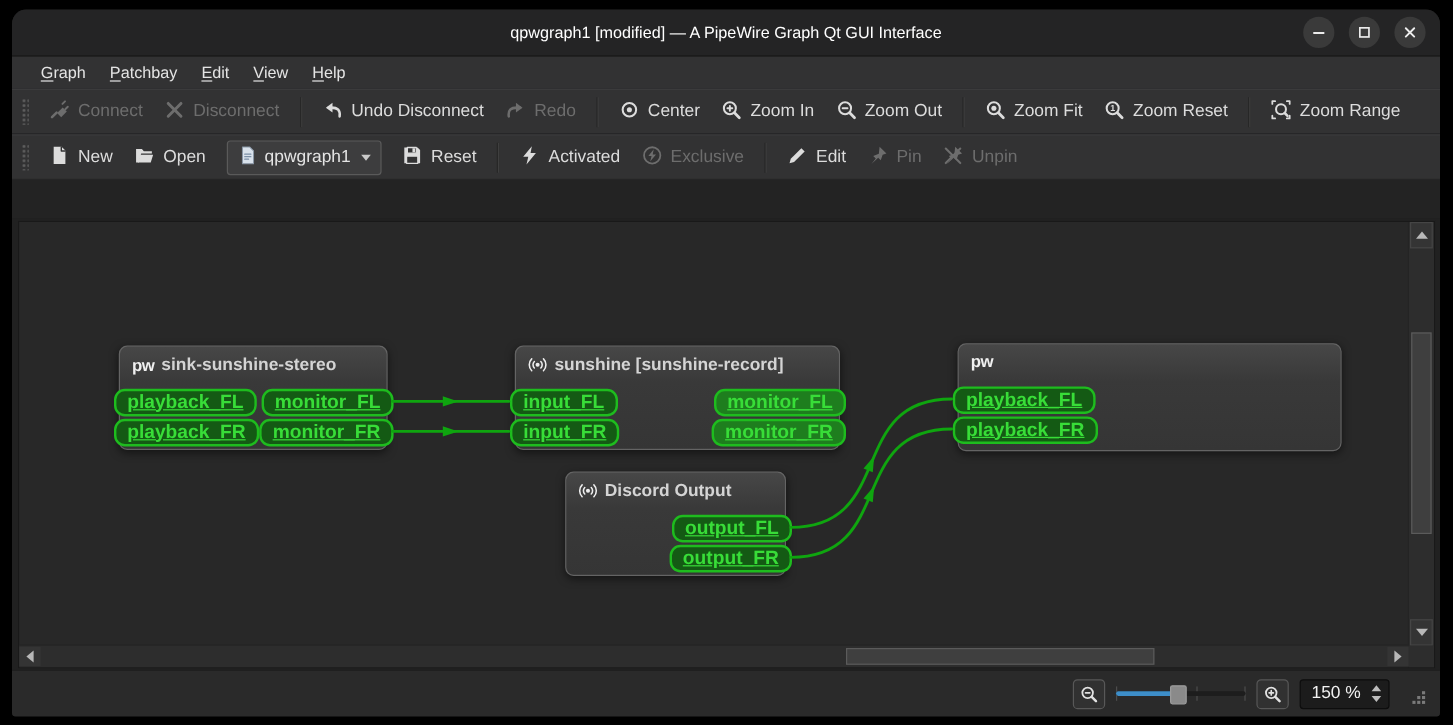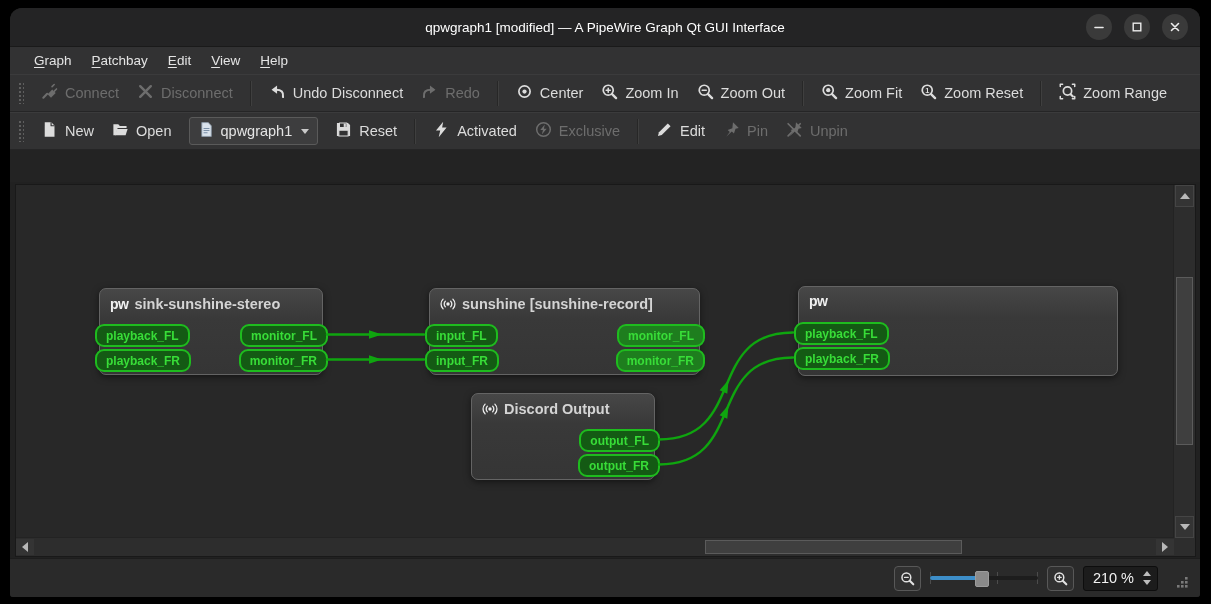--- a/index.html
+++ b/index.html
@@ -40,21 +40,21 @@
   #edges path{stroke:var(--edge);stroke-width:2.4;fill:none;stroke-linecap:round;}
   #edges path.arrow{fill:var(--edge);stroke:none;}
   .node{position:absolute;background:linear-gradient(#474747,#393939 35%,#353535);
     border:1px solid var(--node-border);border-radius:7px;box-shadow:0 2px 7px rgba(0,0,0,.5);}
   .node-header{display:flex;align-items:center;gap:6px;padding:7px 10px 4px;}
   .node-title{color:var(--node-title);font-weight:bold;font-size:14.5px;white-space:nowrap;}
   .pw-icon{color:#f0f0f0;font-weight:bold;font-size:14px;letter-spacing:-.5px;line-height:1;}
   .node-icon svg{width:16px;height:16px;display:block;}
   .port{position:absolute;height:23px;box-sizing:border-box;display:flex;align-items:center;padding:0 9px;
     border:2px solid var(--port-border);border-radius:9px;background:var(--port-fill);
-    color:var(--port-text);font-size:12px;font-weight:bold;white-space:nowrap;}
+    color:var(--port-text);font-size:16px;font-weight:bold;white-space:nowrap;text-decoration:underline;}
   .port.bright{background:var(--port-fill-bright);}
   
   .vscroll{position:absolute;right:0;top:0;width:21px;bottom:18px;background:#2d2d2d;border-left:1px solid #232323;}
   .hscroll{position:absolute;left:0;bottom:0;height:18px;right:21px;background:#2d2d2d;border-top:1px solid #232323;}
   .corner{position:absolute;right:0;bottom:0;width:21px;height:18px;background:#2d2d2d;}
   .sb-btn{position:absolute;display:flex;align-items:center;justify-content:center;background:#343434;}
   .vscroll .sb-btn{left:1px;right:1px;height:20px;border:1px solid #454545;}
   .hscroll .sb-btn{top:1px;bottom:1px;width:18px;}
   .tri-up{width:0;height:0;border-left:5px solid transparent;border-right:5px solid transparent;border-bottom:6px solid #b8b8b8;}
   .tri-down{width:0;height:0;border-left:5px solid transparent;border-right:5px solid transparent;border-top:6px solid #b8b8b8;}
@@ -367,21 +367,21 @@
       <div class="handle" id="slider-handle" style="left: calc(47% - 6px);"></div>
     </div>
     <div class="mag-btn" id="sb-zoom-in">
         <svg viewBox="0 0 16 16">
           <circle cx="6.8" cy="6.8" r="4.7" stroke-width="1.6"></circle>
           <path d="M10.4 10.4L14.2 14.2" stroke-width="2.2"></path>
           <path d="M6.8 4.9v3.8M4.9 6.8h3.8" stroke-width="1.5"></path>
         </svg>
       </div>
     <div class="spinbox">
-      <span>210 %</span>
+      <span>150 %</span>
       <div class="spin-arrows">
         <div class="spin-up"></div>
         <div class="spin-down"></div>
       </div>
     </div>
     <div class="grip">
       <svg width="17" height="17">
           <g fill="#7a7a7a">
         <rect x="12" y="4" width="2.6" height="2.6"></rect>
             <rect x="8" y="8" width="2.6" height="2.6"></rect>

